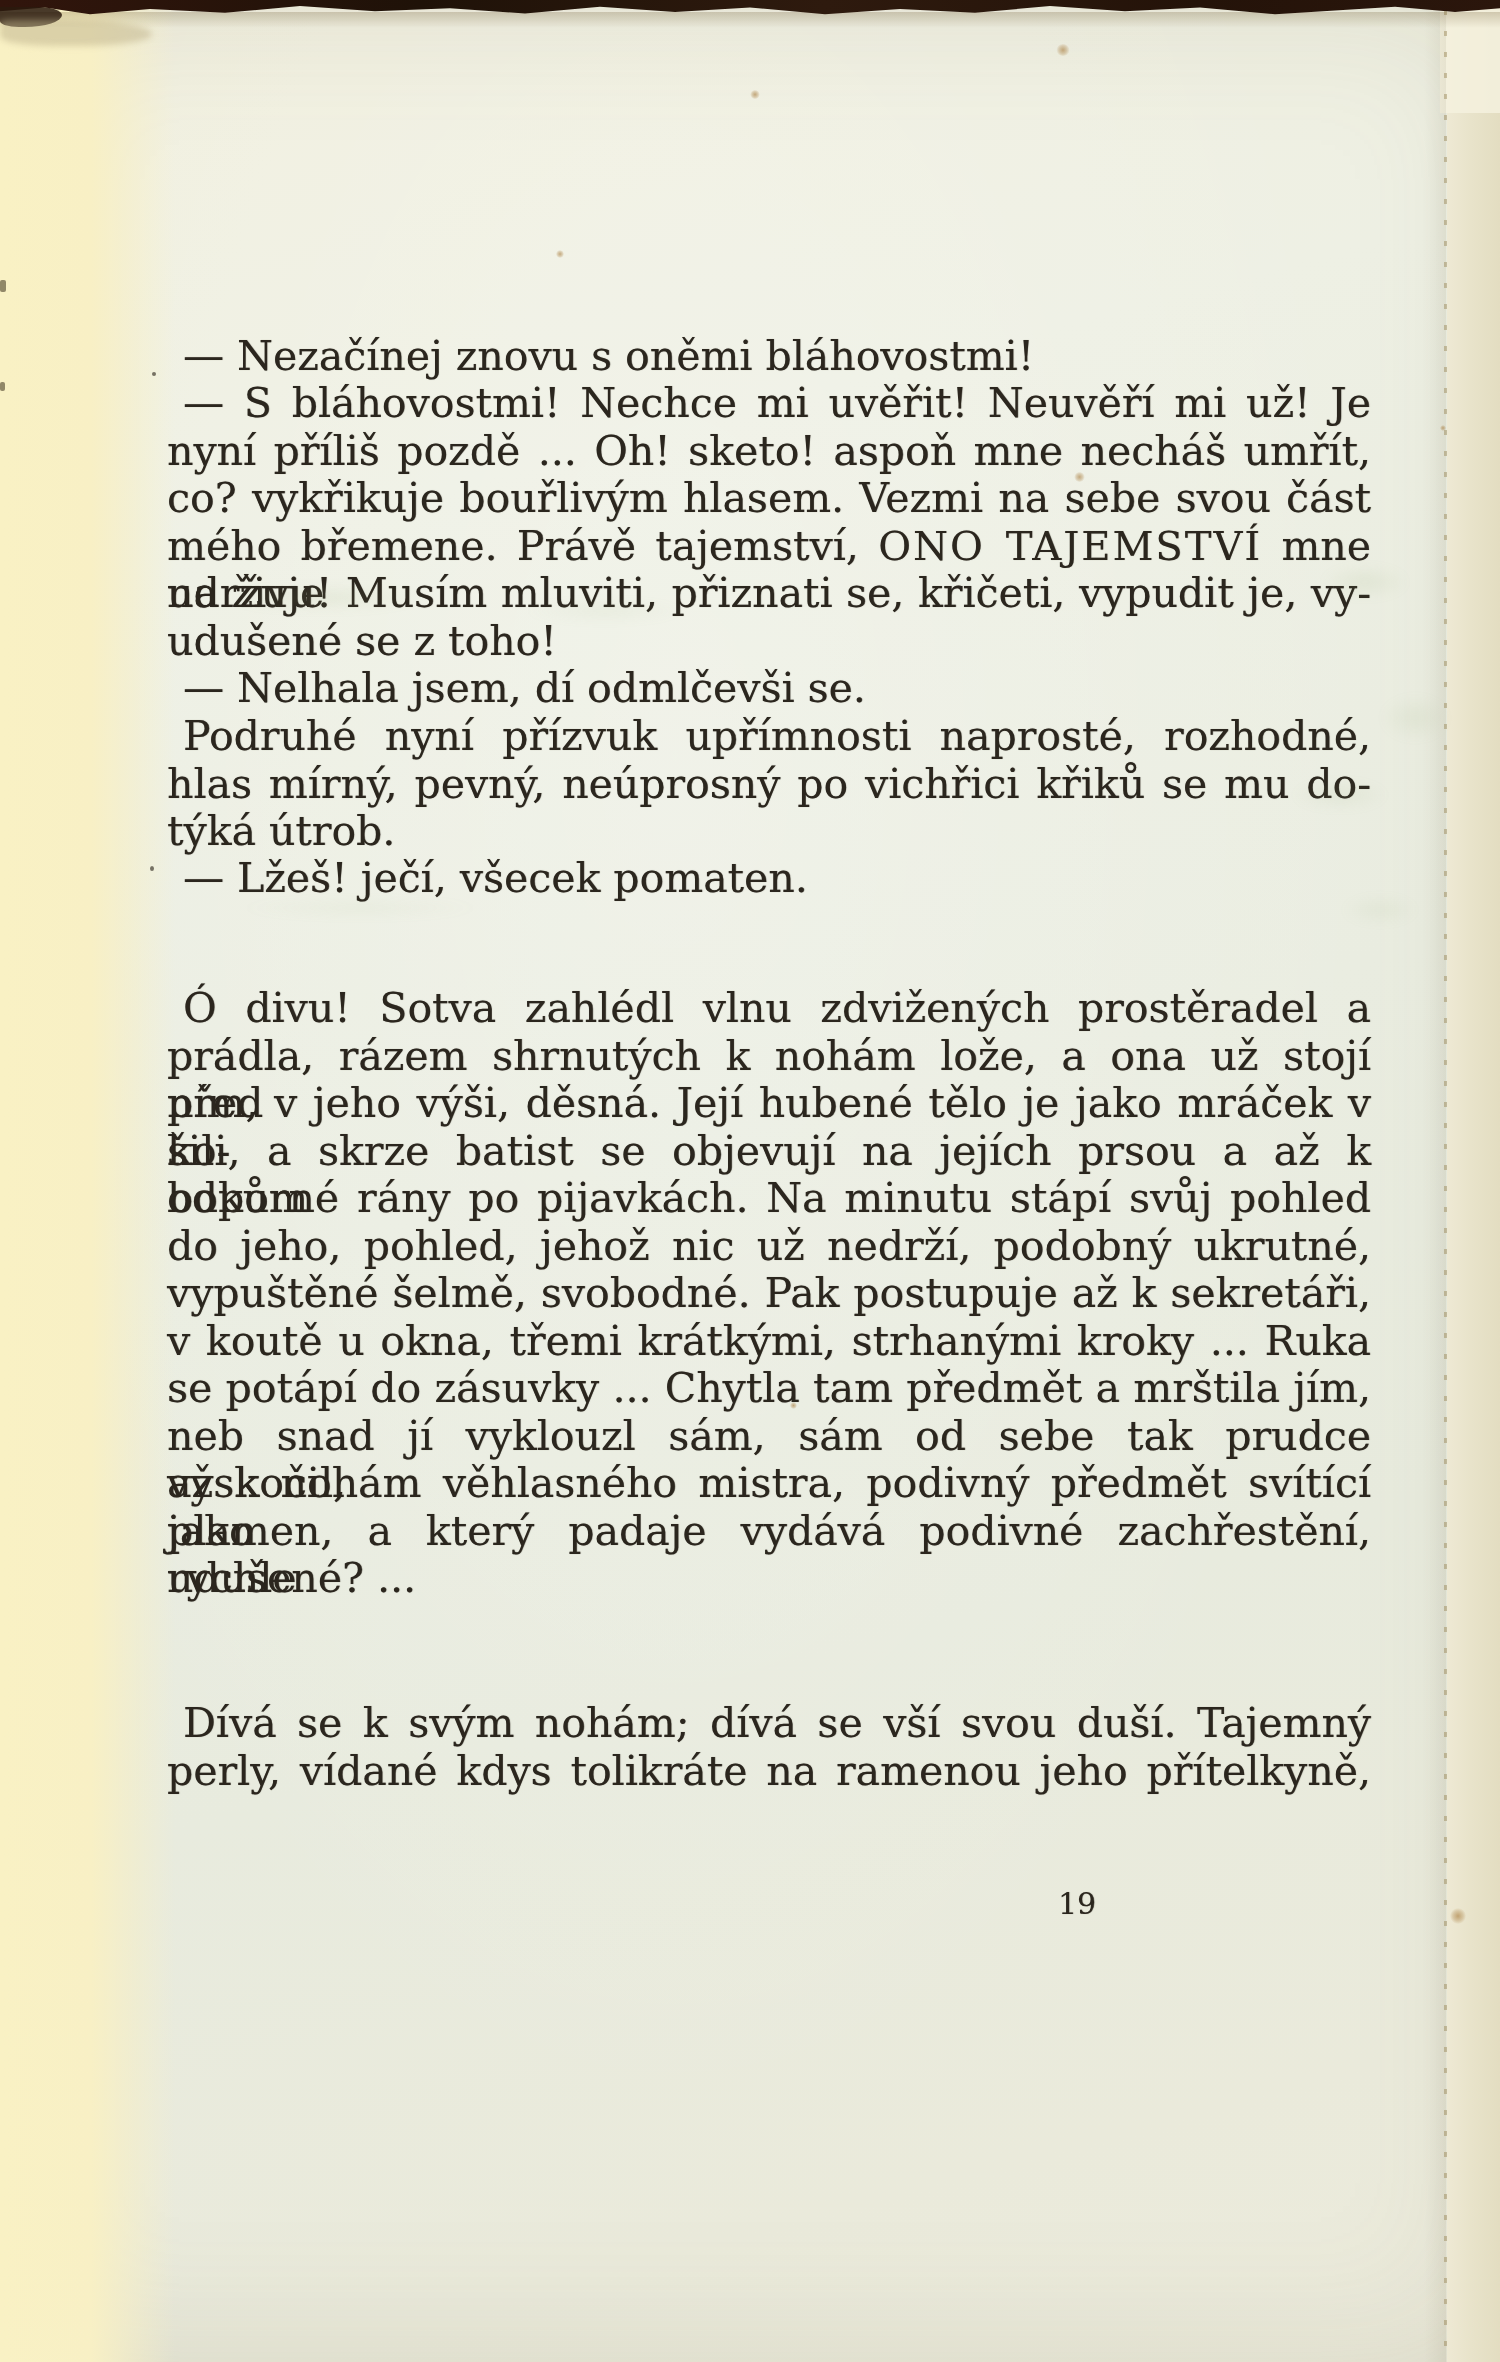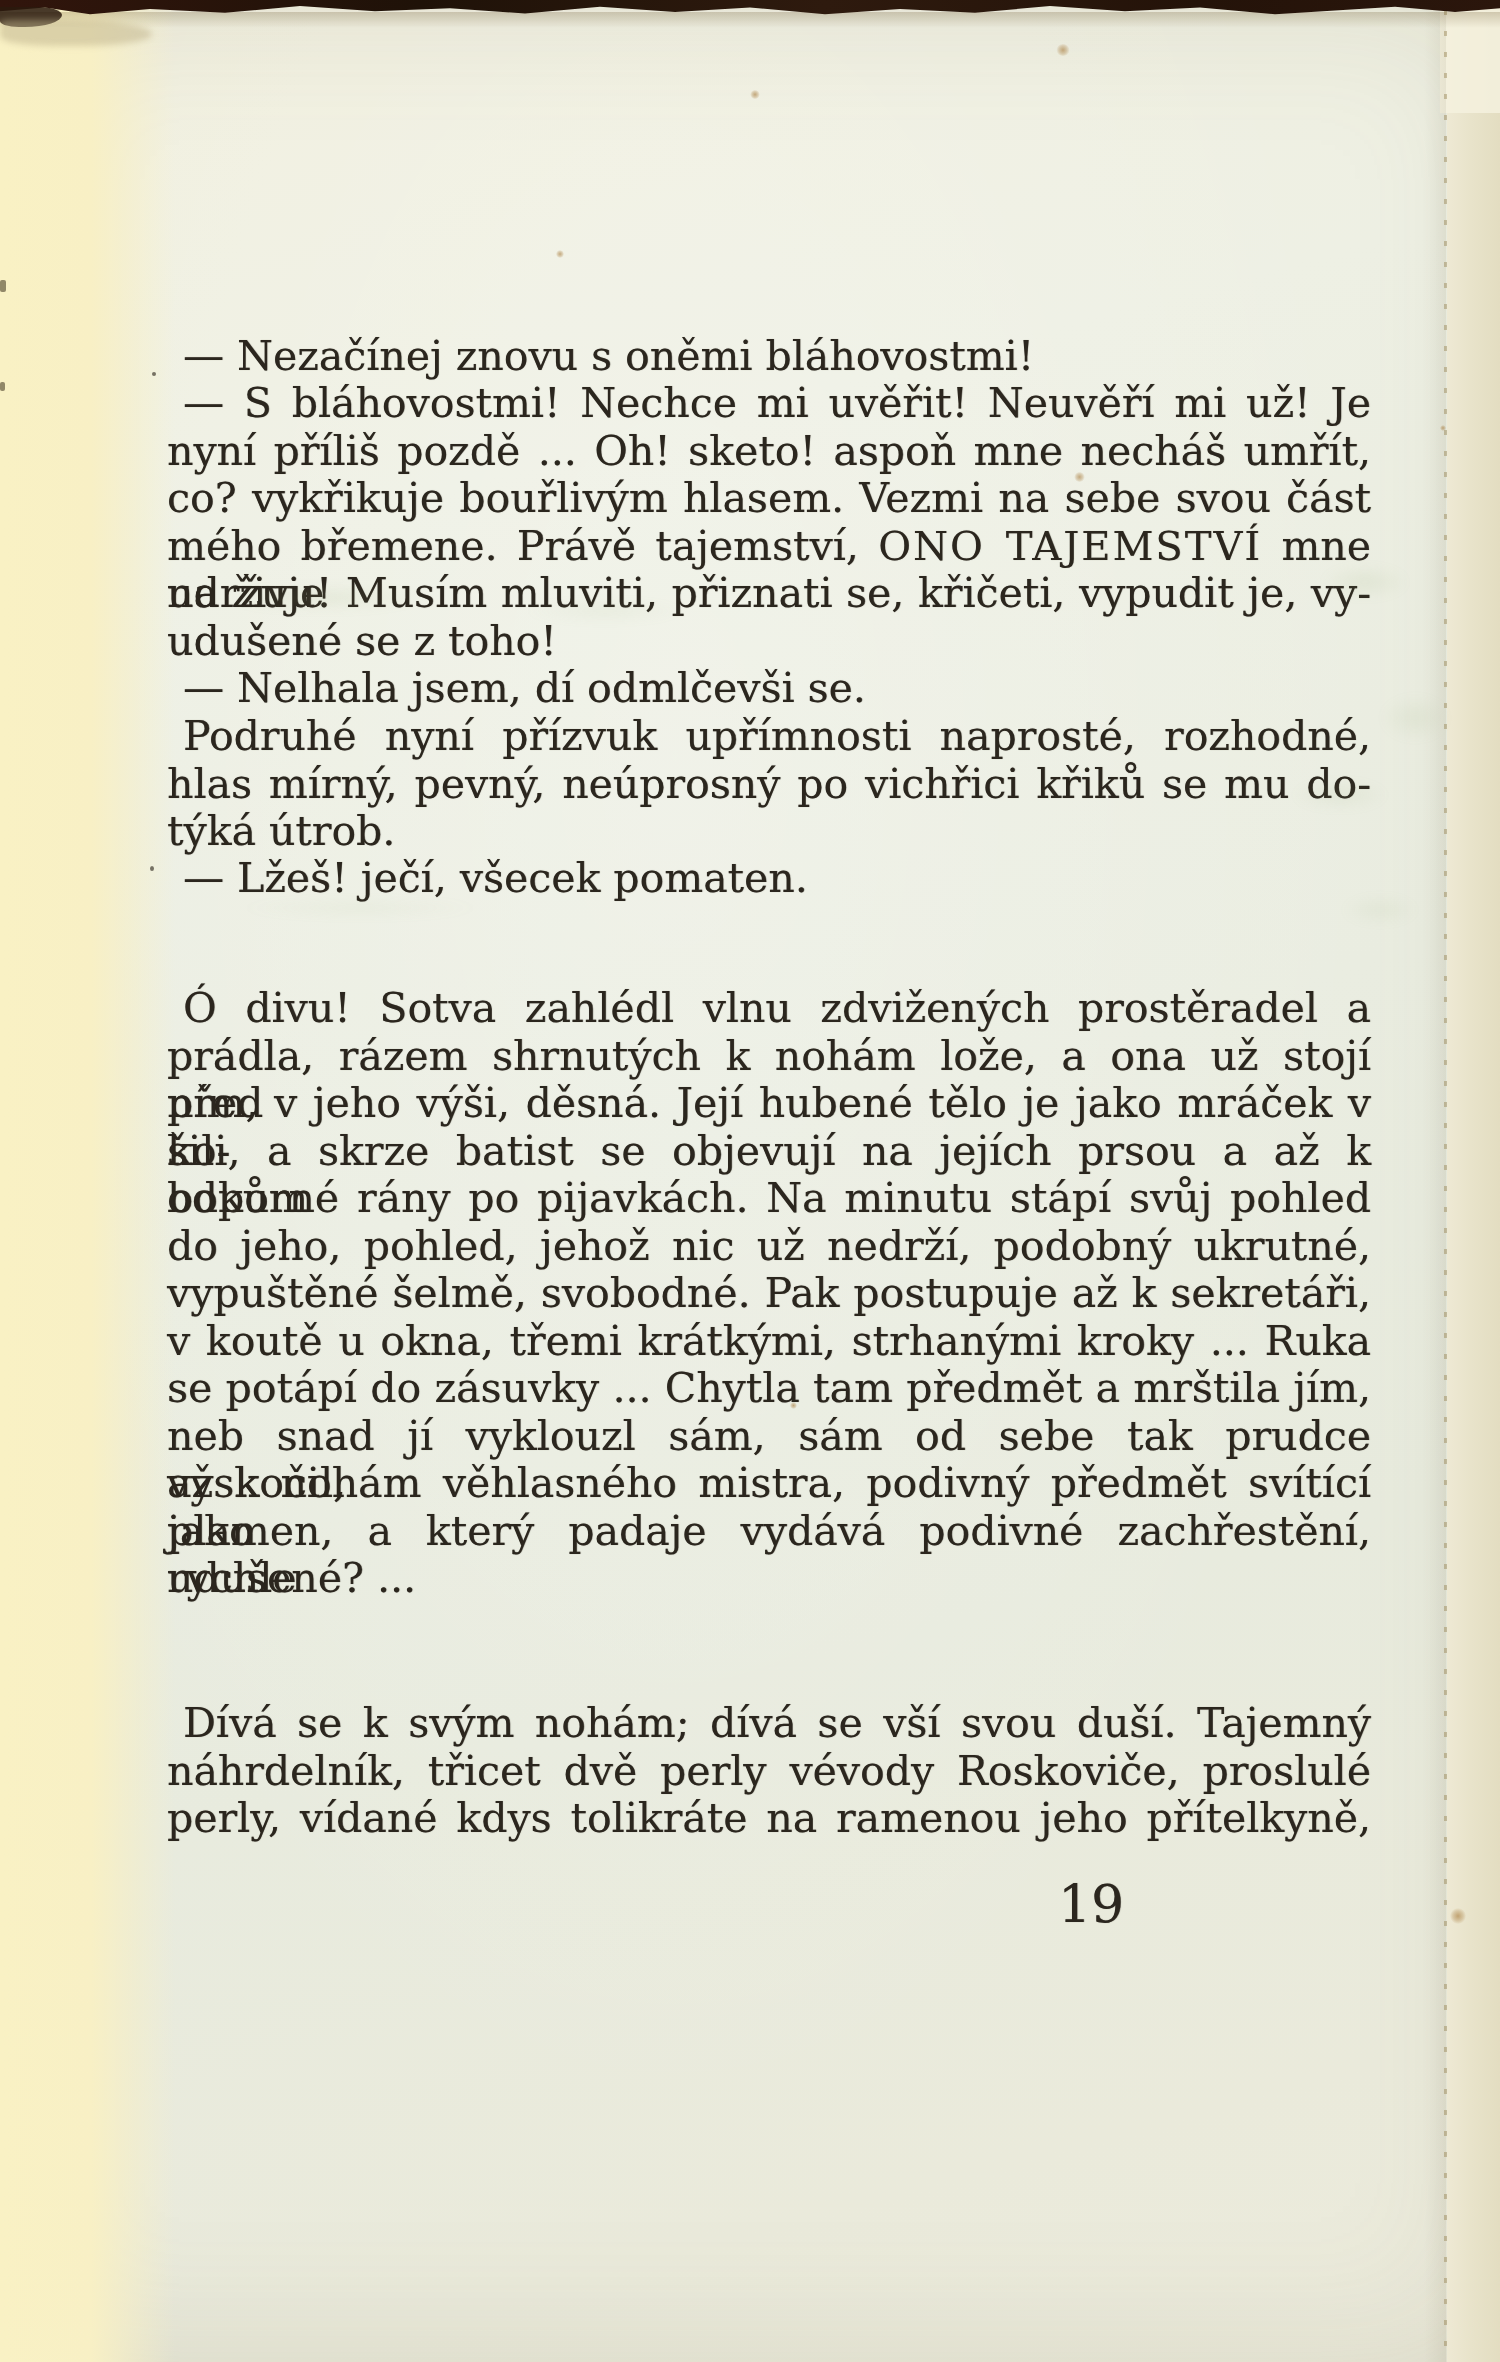--- a/index.html
+++ b/index.html
@@ -67,21 +67,21 @@
     text-shadow:.4px .4px .7px rgba(43,38,30,.55);
   }
   .para{position:absolute;left:0;width:100%;}
   .line{height:47.5px;line-height:47.5px;white-space:nowrap;}
   .j{text-align:justify;text-align-last:justify;white-space:normal;}
   .l{text-align:left;white-space:normal;}
   .ind{padding-left:16px;}
   .sc{font-size:40px;letter-spacing:2px;}
   .pagenum{
     position:absolute;left:1058px;top:1882px;
-    font-size:52px;color:#2b261e;line-height:44px;
+    font-size:30px;color:#2b261e;line-height:44px;
     text-shadow:.4px .4px .7px rgba(43,38,30,.55);
   }
   
   .fox{position:absolute;border-radius:50%;
     background:radial-gradient(circle,rgba(158,108,38,.55) 0%,rgba(158,108,38,.25) 45%,rgba(158,108,38,0) 72%);}
   .smudge{position:absolute;border-radius:50%;filter:blur(6px);
     background:radial-gradient(ellipse,rgba(150,172,120,1) 0%,rgba(150,172,120,0) 70%);}
   .tick{position:absolute;background:rgba(60,50,30,.55);border-radius:2px;}
   .speck{position:absolute;background:rgba(50,45,35,.65);border-radius:50%;}
 </style>
@@ -140,21 +140,20 @@
       <div class="line j">v koutě u okna, třemi krátkými, strhanými kroky ... Ruka</div>
       <div class="line j">se potápí do zásuvky ... Chytla tam předmět a mrštila jím,</div>
       <div class="line j">neb snad jí vyklouzl sám, sám od sebe tak prudce vyskočil,</div>
       <div class="line j">až k nohám věhlasného mistra, podivný předmět svítící jako</div>
       <div class="line j">plamen, a který padaje vydává podivné zachřestění, rychle</div>
       <div class="line l">udušené? ...</div>
     </div>
 
     <div class="para" style="top:1700px">
       <div class="line j ind">Dívá se k svým nohám; dívá se vší svou duší. Tajemný</div>
-      <div class="line j">náhrdelník, třicet dvě perly vévody Roskoviče, proslulé</div>
       <div class="line j">perly, vídané kdys tolikráte na ramenou jeho přítelkyně,</div>
     </div>
 
   </div>
 
   <div class="pagenum">19</div>
 
   <div class="fox" style="left:1056px;top:44px;width:14px;height:12px"></div>
   <div class="fox" style="left:750px;top:90px;width:10px;height:9px"></div>
   <div class="fox" style="left:556px;top:250px;width:8px;height:8px"></div>

